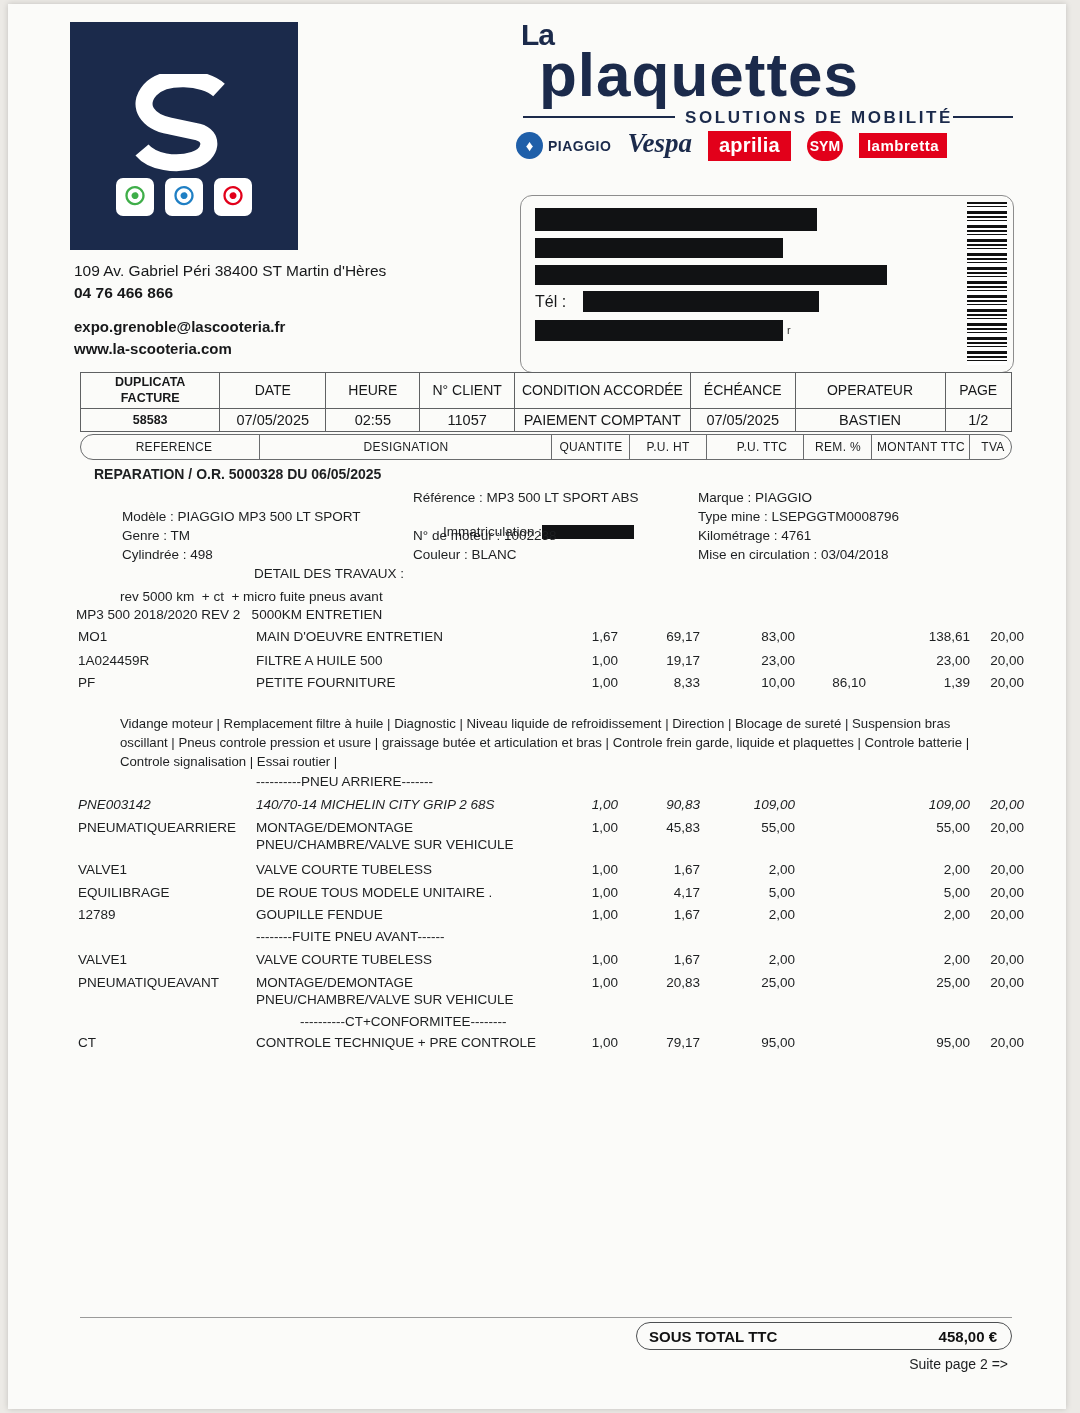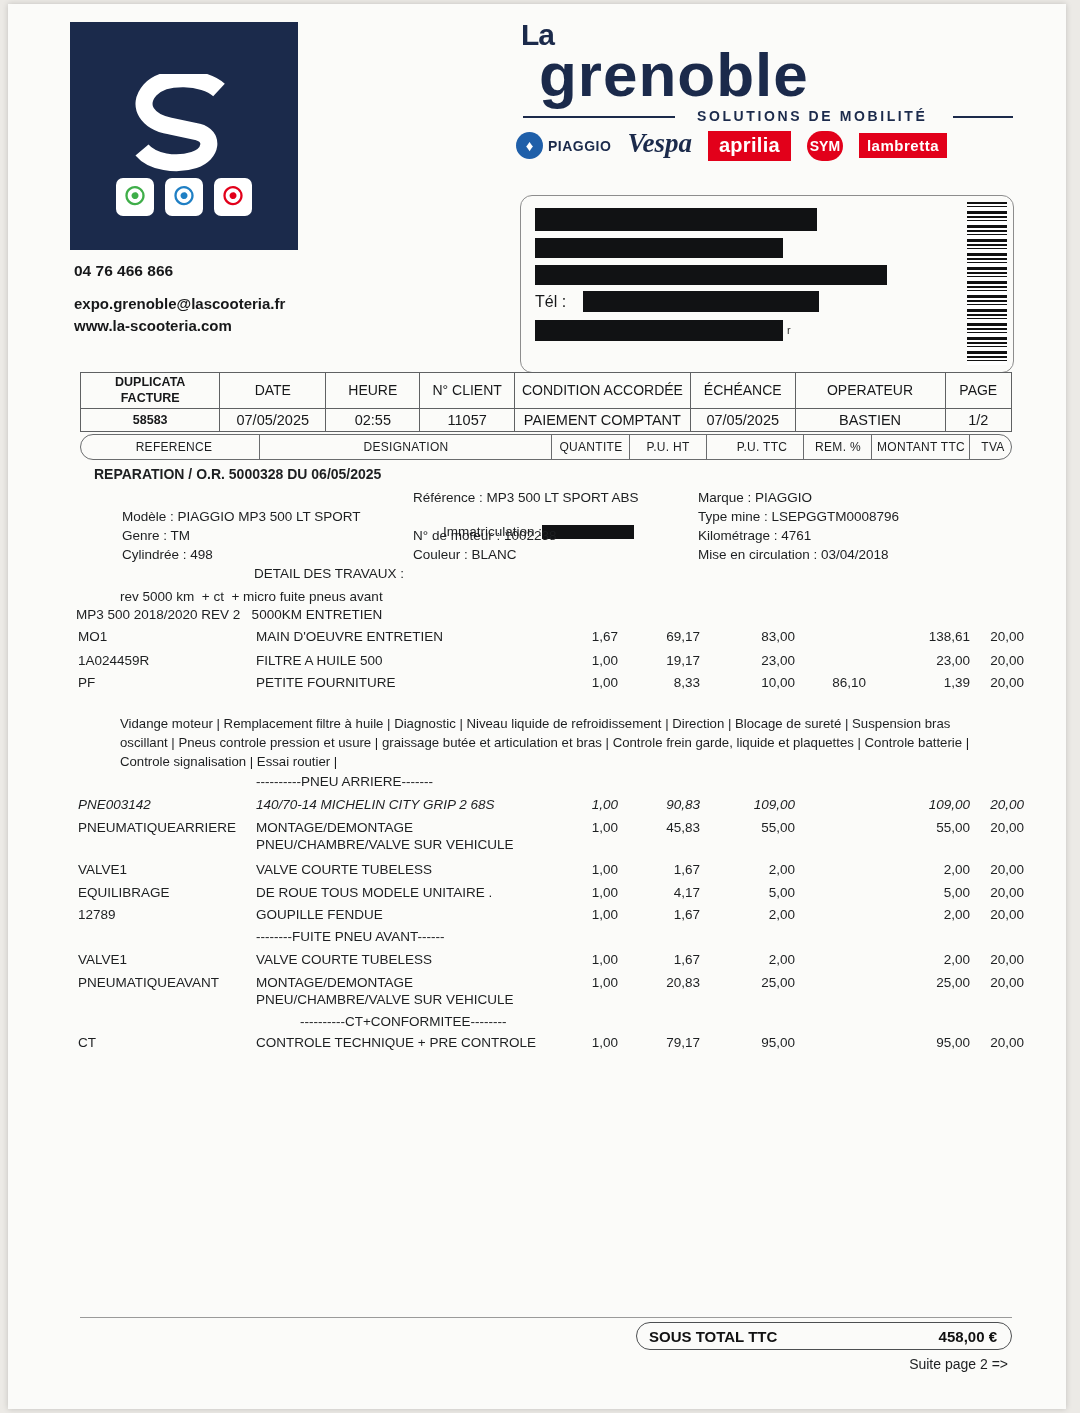--- a/index.html
+++ b/index.html
@@ -98,23 +98,23 @@
     left: 26px;
     top: 26px;
     font-size: 62px;
     font-weight: bold;
     color: #1b2a4b;
     letter-spacing: 1px;
     line-height: 1;
   }
   .wm-sub {
     position: absolute;
-    left: 184px;
+    left: 172px;
     top: 90px;
-    font-size: 14px;
+    font-size: 17px;
     letter-spacing: 2.6px;
     color: #1b2a4b;
     font-weight: bold;
   }
   .wm-rule-l, .wm-rule-r {
     position: absolute;
     top: 98px;
     height: 2px;
     background: #1b2a4b;
   }
@@ -321,28 +321,29 @@
         <div class="chip blue">
           <span class="chip-inner" style="color:#1f7fc4;">⦿</span>
         </div>
         <div class="chip red">
           <span class="chip-inner" style="color:#e2001a;">⦿</span>
         </div>
       </div>
     </div>
 
     <div class="addr">
+      <div>109 Av. Gabriel Péri 38400 ST Martin d'Hères</div>
       <div class="b">04 76 466 866</div>
       <div class="mail">expo.grenoble@lascooteria.fr</div>
       <div class="mail" style="margin-top:0">www.la-scooteria.com</div>
     </div>
 
     <div class="wordmark">
       <div class="wm-la">La</div>
-      <div class="wm-main">grenoble</div>
+      <div class="wm-main">plaquettes</div>
       <div class="wm-rule-l"></div>
       <div class="wm-rule-r"></div>
       <div class="wm-sub">SOLUTIONS DE MOBILITÉ</div>
     </div>
 
     <div class="brands">
       <div class="brand">
         <span class="piaggio-badge">♦</span>
         <span class="piaggio-txt">PIAGGIO</span>
       </div>

